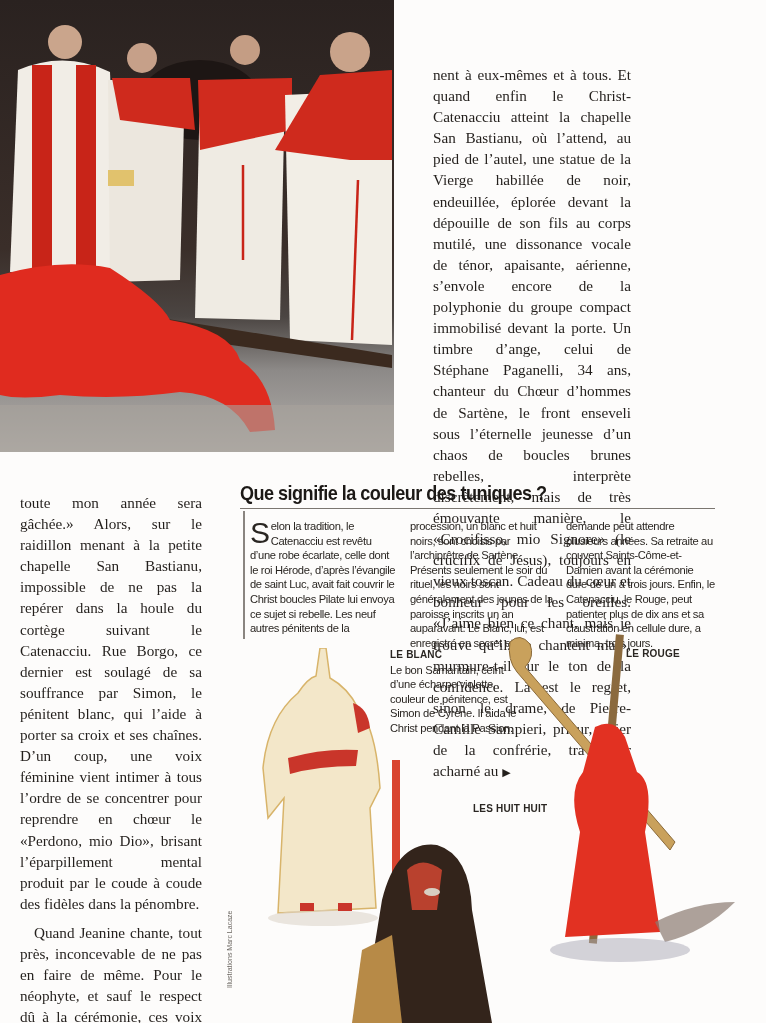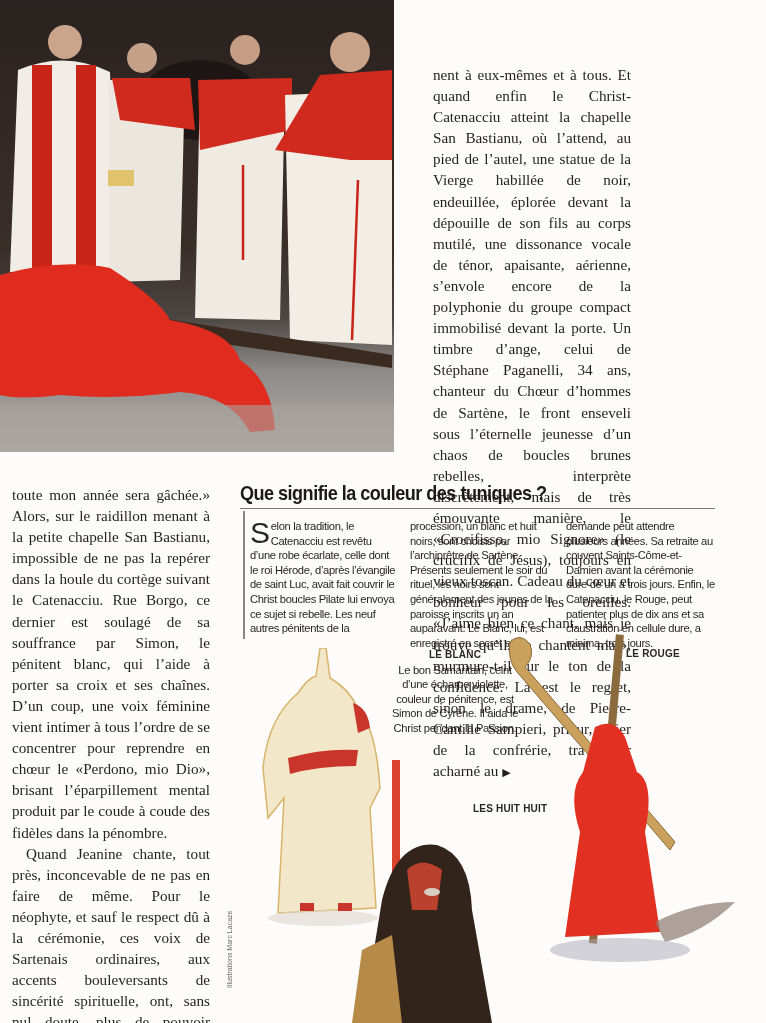--- a/index.html
+++ b/index.html
@@ -24,21 +24,21 @@
     font-size: 15.2px; line-height: 21.1px; text-align: justify;
   }
   #col-right p { margin: 0; }
   .arrow { font-size: 11px; }
 
   
   #col-left {
     position: absolute; left: 12px; top: 484px; width: 198px;
     font-size: 15.2px; line-height: 21.1px; text-align: justify;
   }
-  #col-left p { margin: 0; }
+  #col-left p { margin: 8px; }
   #col-left p.indent { text-indent: 14px; }
 
   #credit {
     position: absolute; left: 226px; top: 868px;
     transform: rotate(-90deg); transform-origin: left top;
     font-size: 7px; color: #6b6661; white-space: nowrap;
     width: 120px; top: 988px;
   }
 
   
@@ -67,21 +67,21 @@
   .dropcap {
     float: left; font-size: 30px; line-height: 24px; margin: 2px 1px 0 0; font-weight: normal;
   }
 
   .caption {
     position: absolute;
     font-family: "Liberation Sans", "DejaVu Sans", sans-serif;
     font-size: 11.2px; line-height: 14.6px; color: #2a2622; letter-spacing: -0.3px;
   }
   .caption .cap-title { font-weight: bold; font-size: 10px; letter-spacing: 0.2px; display: block; }
-  #cap-blanc { left: 390px; top: 648px; width: 130px; text-align: center; }
+  #cap-blanc { left: 390px; top: 648px; width: 130px; }
   #cap-rouge { left: 626px; top: 647px; width: 110px; }
   #cap-noirs { left: 473px; top: 802px; width: 110px; }
 
   .illus { position: absolute; }
 </style>
 </head>
 <body>
 
 <div id="photo">
   <svg width="394" height="452" viewBox="0 0 394 452">

